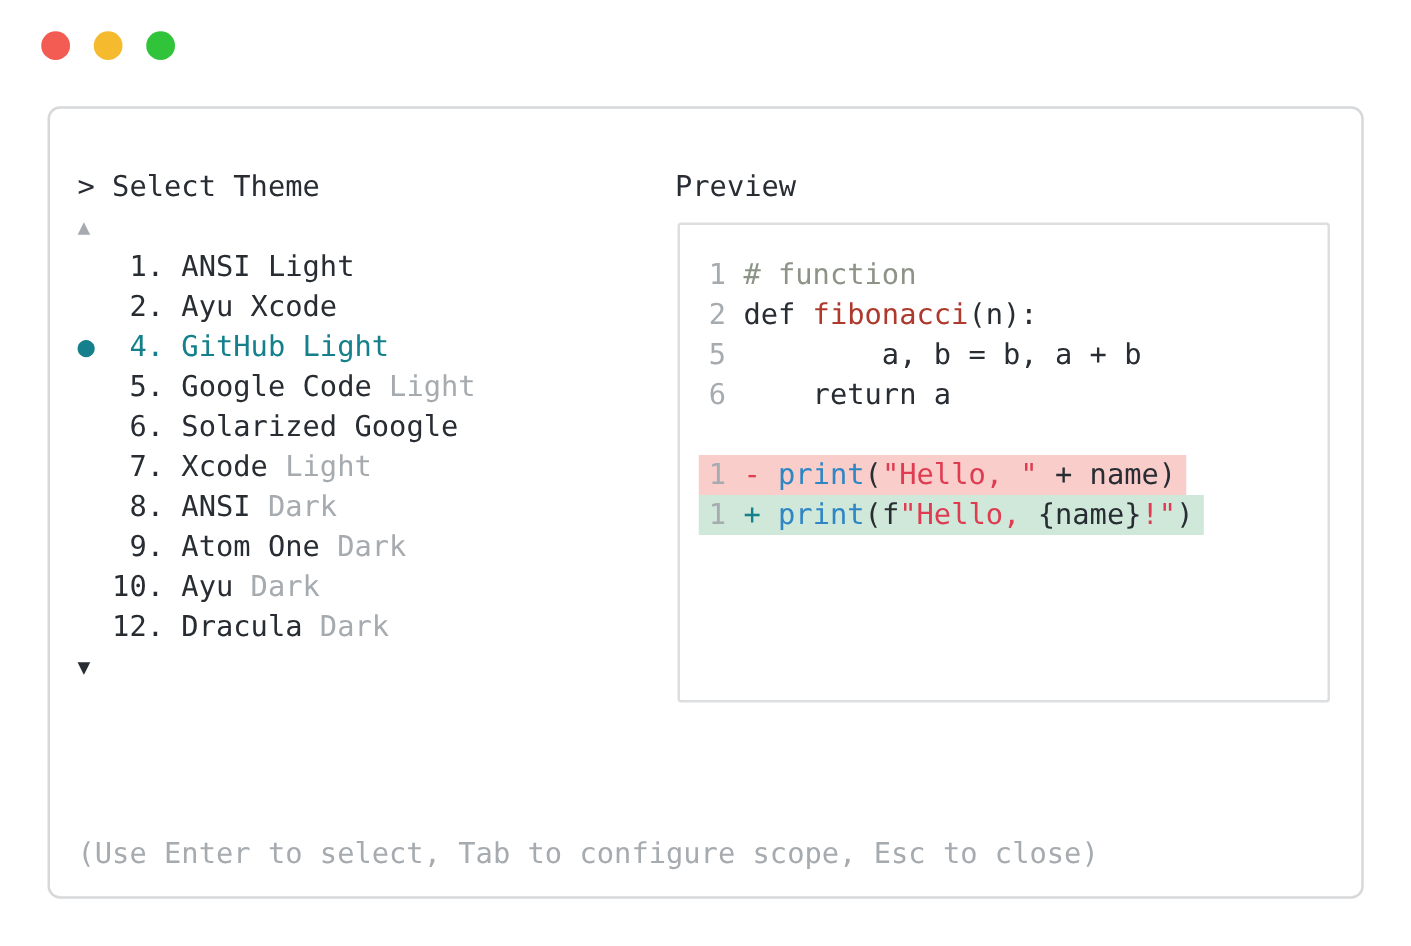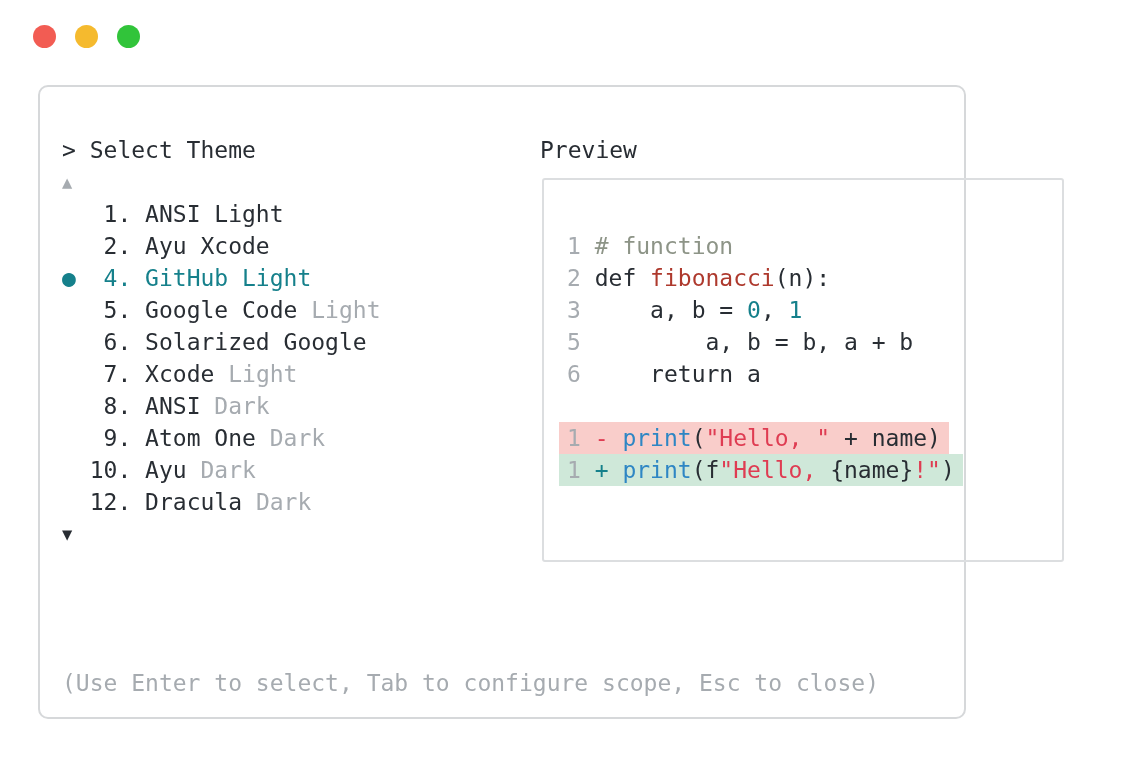--- a/index.html
+++ b/index.html
@@ -31,21 +31,21 @@
   .dots { position: absolute; left: 33px; top: 25px; display: flex; gap: 19px; }
   .dot { width: 23px; height: 23px; border-radius: 50%; }
   .dot-close    { background: var(--dot-red); }
   .dot-minimize { background: var(--dot-yellow); }
   .dot-zoom     { background: var(--dot-green); }
 
   
   .window {
     position: absolute;
     left: 38px; top: 85px;
-    width: 928px; height: 634px;
+    width: 1053px; height: 634px;
     background: #fff;
     border: 2px solid var(--border);
     border-radius: 10px;
   }
 
   .mono-line { line-height: 32px; white-space: pre; font-size: 23px; }
 
   
   .list-pane {
     position: absolute; left: 22px; top: 47px;
@@ -67,21 +67,21 @@
   
   .preview-label {
     position: absolute; left: 500px; top: 47px;
     color: var(--dark);
   }
   .preview-box {
     position: absolute; left: 502px; top: 91px;
     width: 522px; height: 384px;
     border: 2px solid #dcdee0;
     border-radius: 3px;
-    padding: 50px 0 0 23px;
+    padding: 24px 0 0 23px;
   }
   .code-line { color: var(--dark); }
   .diff-chip { display: inline-block; margin-left: -8px; padding: 0 8px; }
   .bg-removed { background: var(--removed-bg); }
   .bg-added   { background: var(--added-bg); }
 
   .tok-ln           { color: var(--muted); }
   .tok-code         { color: var(--dark); text-align: center; }
   .tok-comment      { color: var(--comment); }
   .tok-function     { color: var(--function-red); }
@@ -121,21 +121,20 @@
         </div>
       <div class="mono-line scroll-arrow scroll-down">▼</div>
     </div>
 
     <div class="mono-line preview-label">Preview</div>
 
     <div class="preview-box">
       <div>
           <div class="mono-line code-line"><span class="tok-ln">1 </span><span class="tok-comment"># function</span></div>
           <div class="mono-line code-line"><span class="tok-ln">2 </span><span class="tok-code">def </span><span class="tok-function">fibonacci</span><span class="tok-code">(n):</span></div>
-          <div class="mono-line code-line"><span class="tok-ln">3 </span><span class="tok-code">    a, b = </span><span class="tok-constant">0</span><span class="tok-code">, </span><span class="tok-constant">1</span></div>
           <div class="mono-line code-line"><span class="tok-ln">5 </span><span class="tok-code">        a, b = b, a + b</span></div>
           <div class="mono-line code-line"><span class="tok-ln">6 </span><span class="tok-code">    return a</span></div>
           <div class="mono-line code-line">&nbsp;</div>
           <div class="mono-line code-line"><span class="diff-chip bg-removed"><span class="tok-ln">1 </span><span class="tok-removed-sign">- </span><span class="tok-builtin">print</span><span class="tok-code">(</span><span class="tok-string">"Hello, "</span><span class="tok-code"> + name)</span></span></div>
           <div class="mono-line code-line"><span class="diff-chip bg-added"><span class="tok-ln">1 </span><span class="tok-added-sign">+ </span><span class="tok-builtin">print</span><span class="tok-code">(f</span><span class="tok-string">"Hello, </span><span class="tok-code">{name}</span><span class="tok-string">!"</span><span class="tok-code">)</span></span></div>
         </div>
     </div>
 
     <div class="mono-line footer">(Use Enter to select, Tab to configure scope, Esc to close)</div>
 

